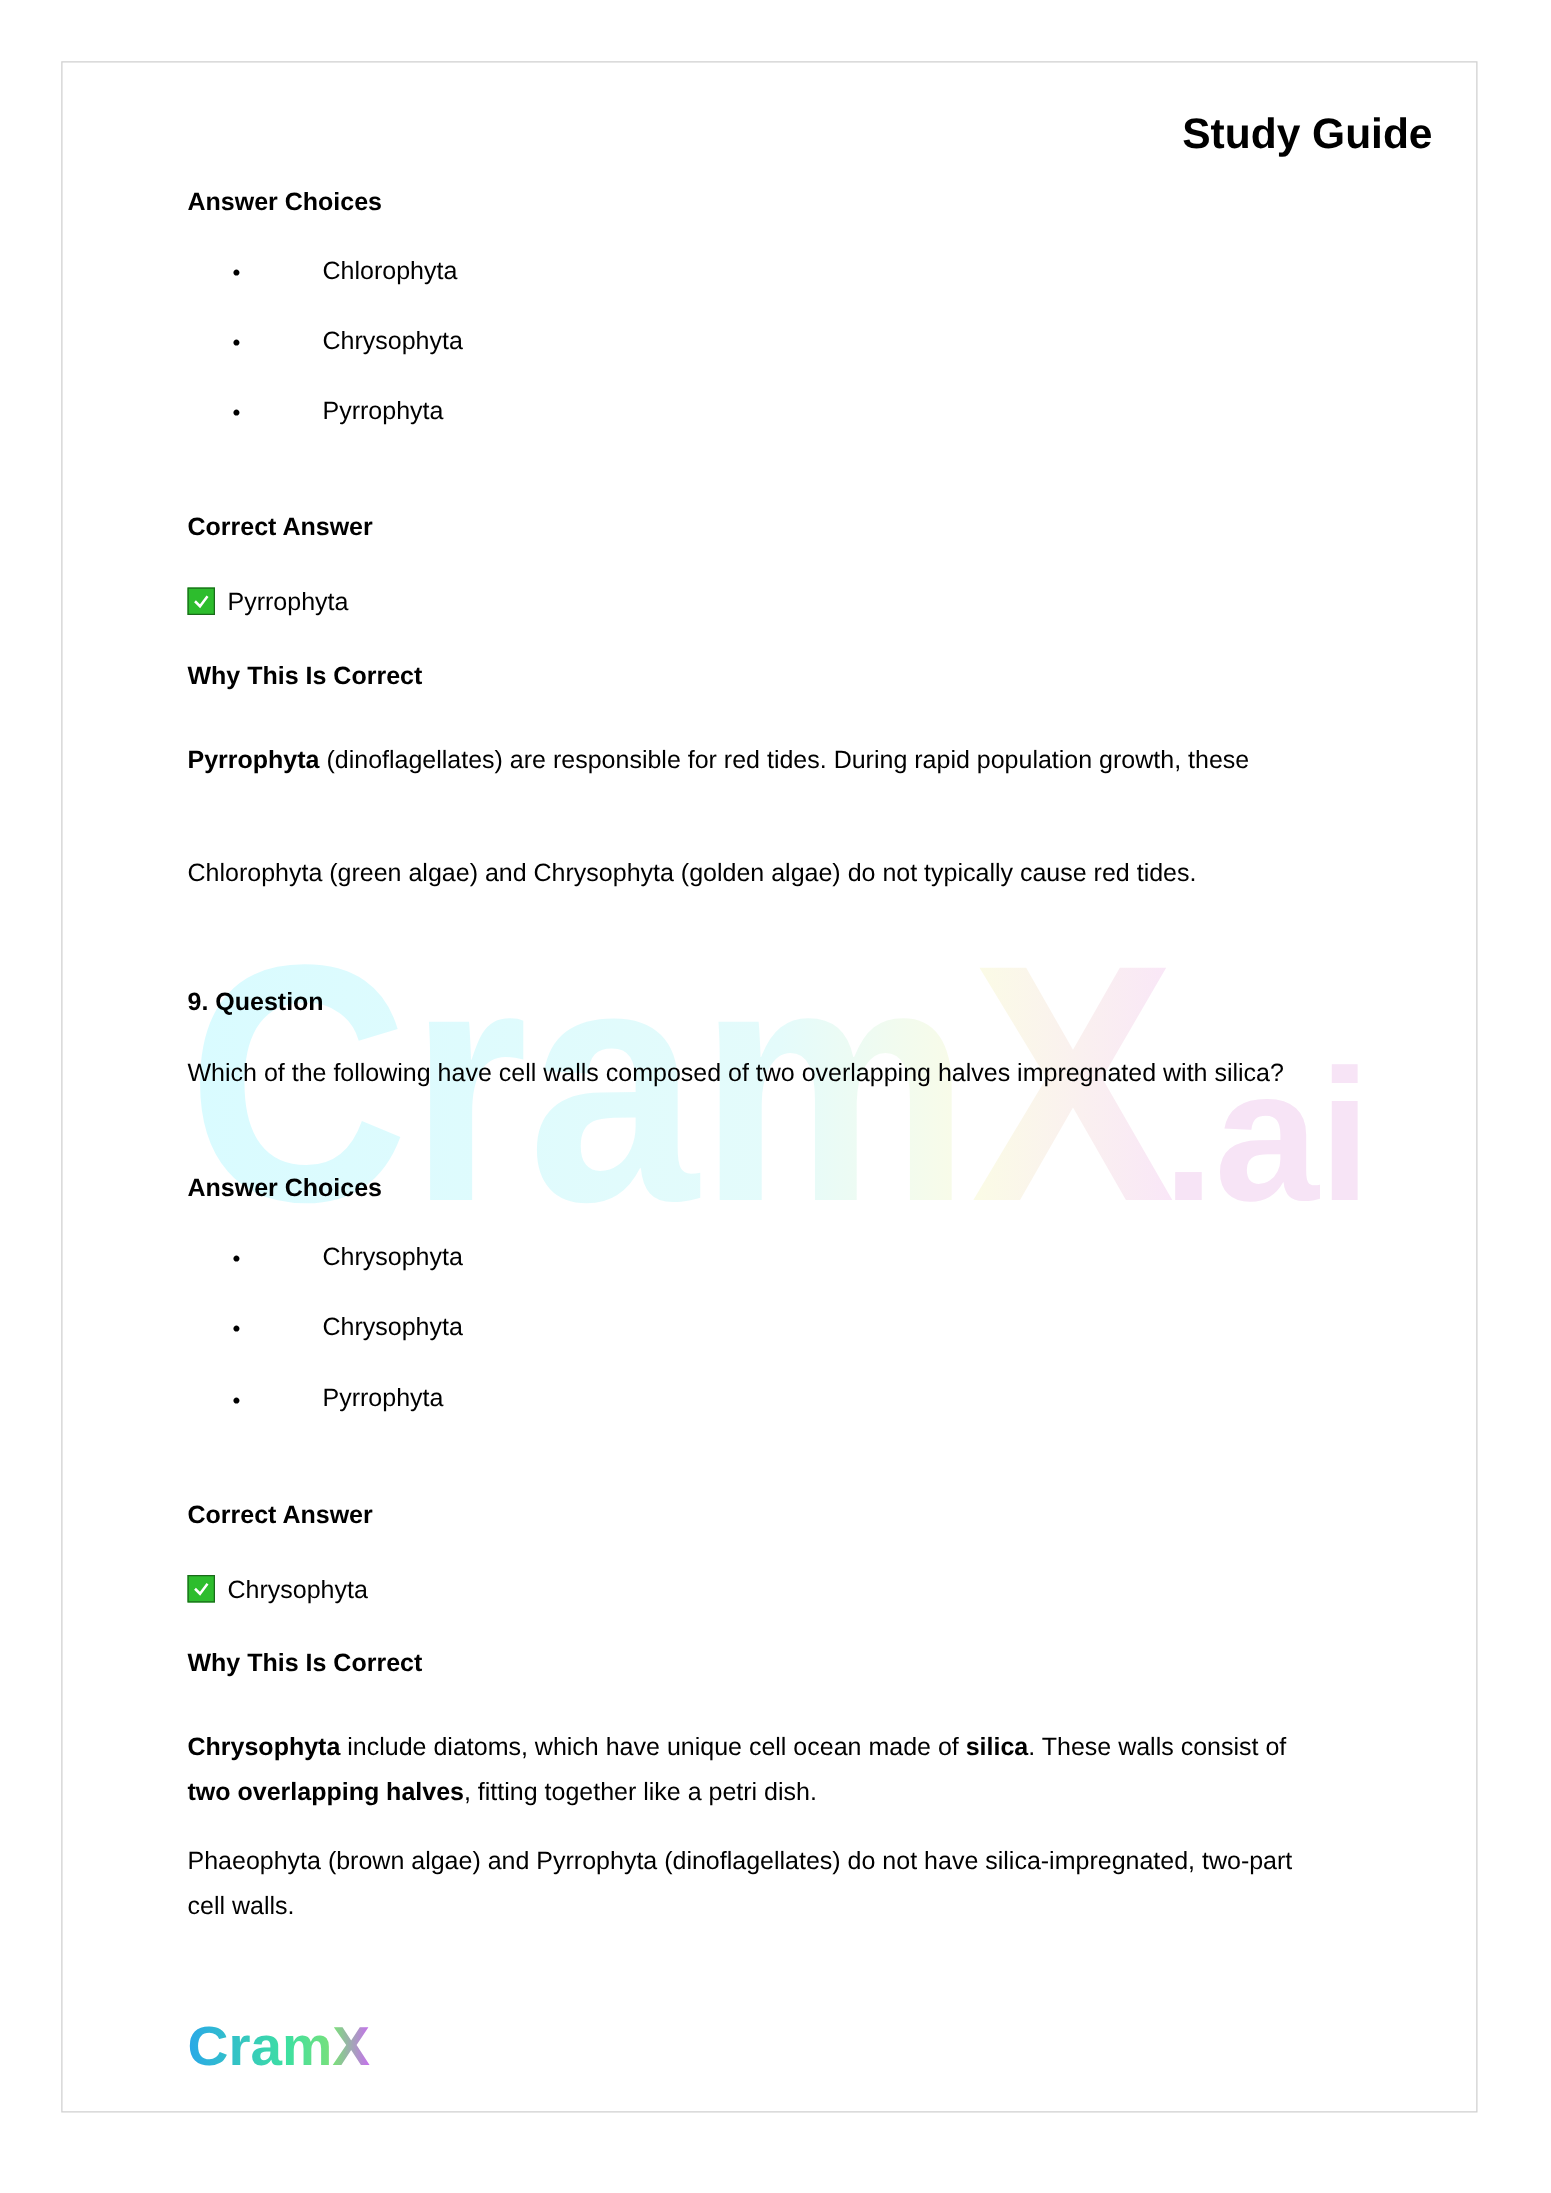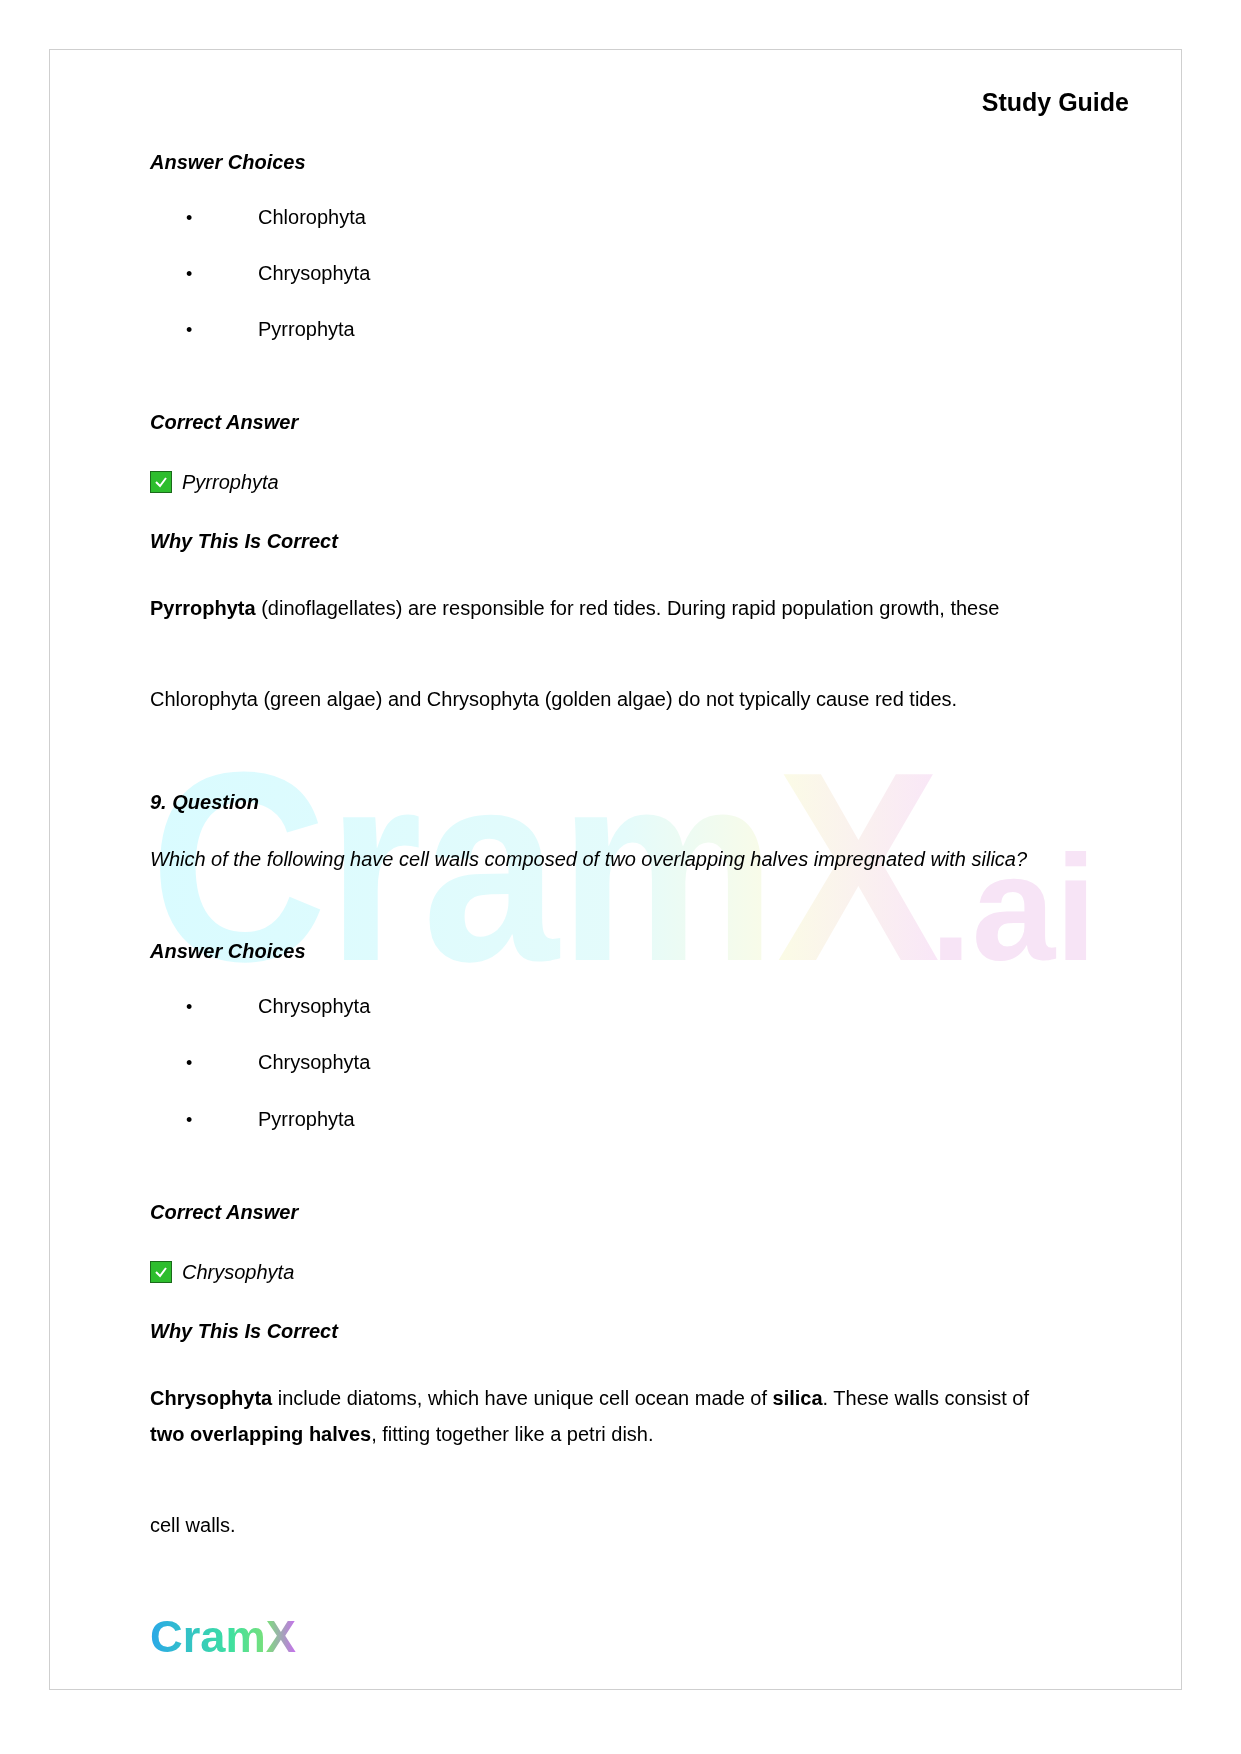--- a/index.html
+++ b/index.html
@@ -1,21 +1,21 @@
 <!DOCTYPE html>
 <html><head>
 <meta charset="utf-8">
 <style>
   html, body { margin:0; padding:0; background:#ffffff; }
   body { width:1241px; height:1754px; position:relative; overflow:hidden;
          font-family:"Liberation Sans", sans-serif; color:#000; }
   .page { position:absolute; left:49px; top:49px; width:1133px; height:1641px;
           border:1px solid #cfcfcf; box-sizing:border-box; background:#fff; }
-  .title { position:absolute; right:112px; top:88px; font-size:25px; font-weight:bold; }
-  .t { position:absolute; left:150px; font-size:20px; line-height:36px; white-space:nowrap;font-style:italic; }
+  .title { position:absolute; right:95px; top:88px; font-size:34px; font-weight:bold; }
+  .t { position:absolute; left:150px; font-size:20px; line-height:36px; white-space:nowrap; }
   .h { font-weight:bold; }
   .bullet { position:absolute; left:186px; font-size:18px; }
   .li { position:absolute; left:224px; font-size:20px;margin-left:34px; }
   .check { display:inline-block; width:22px; height:22px; background:#2dbd2d;
            border:1px solid #1a6a1a; box-sizing:border-box; vertical-align:-4px;
            margin-right:10px; position:relative; }
   .check svg { position:absolute; left:2px; top:2px; }
   .para { position:absolute; left:150px; width:940px; font-size:20px; line-height:36px;margin-top:10px; }
   .watermark { position:absolute; left:150px; top:755px; width:940px; height:240px; pointer-events:none; }
   .logo { position:absolute; left:150px; top:1610px; }
@@ -74,21 +74,21 @@
 <div class="t" style="top:1254px">
   <span class="check"><svg width="16" height="16" viewBox="0 0 16 16">
         <path d="M3 8 L7 12 L13 4" stroke="#fff" stroke-width="2" fill="none"></path>
       </svg></span><span>Chrysophyta</span>
 </div>
 <div class="t h" style="top:1313px">Why This Is Correct</div>
 <div class="para" style="top:1370px">
   <b>Chrysophyta</b><span> include diatoms, which have unique cell ocean made of </span><b>silica</b><span>. These walls consist of</span><br><b>two overlapping halves</b><span>, fitting together like a petri dish.</span>
 </div>
 <div class="para" style="top:1461px">
-  <br><span>cell walls.</span>
+  <span>Phaeophyta (brown algae) and Pyrrophyta (dinoflagellates) do not have silica-impregnated, two-part</span><br><span>cell walls.</span>
 </div>
 
 <svg class="logo" width="150" height="50" viewBox="0 0 150 50">
   <defs>
     <linearGradient id="lg" x1="0" y1="0" x2="1" y2="0">
       <stop offset="0" stop-color="#2aa8e8"></stop>
       <stop offset="0.55" stop-color="#3ee0a0"></stop>
       <stop offset="0.8" stop-color="#7be07a"></stop>
       <stop offset="1" stop-color="#c86ef0"></stop>
     </linearGradient>

